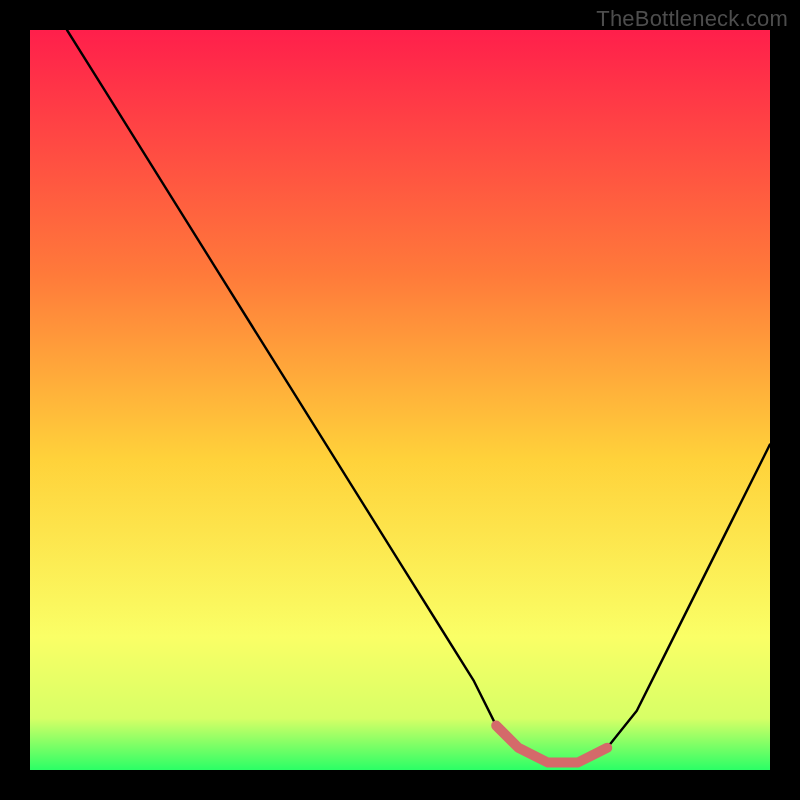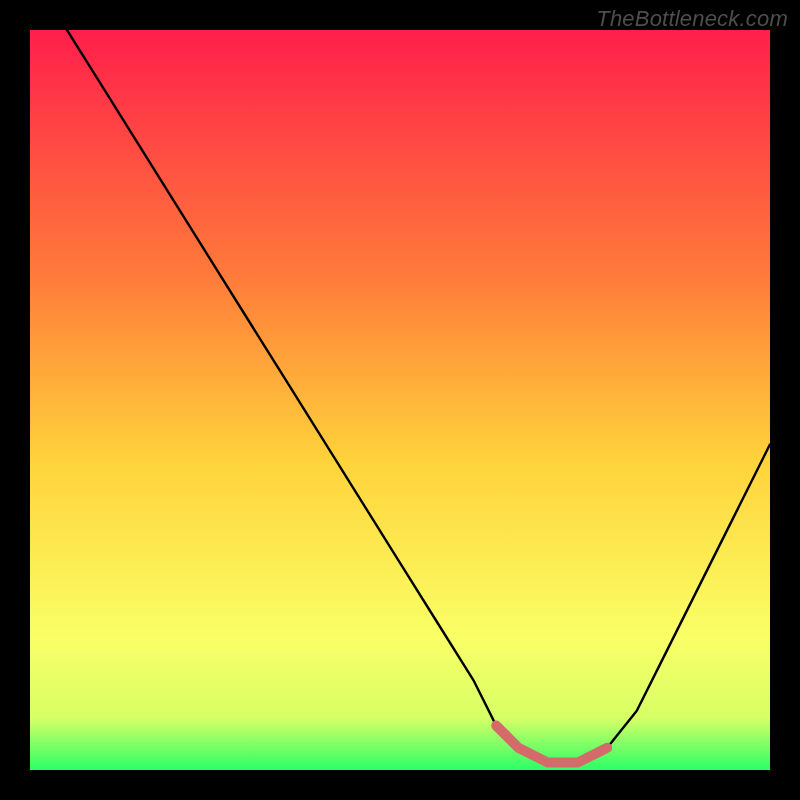--- a/index.html
+++ b/index.html
@@ -26,21 +26,20 @@
     height: 740px;
   }
   .watermark {
     position: absolute;
     top: 6px;
     right: 12px;
     font-family: Arial, Helvetica, sans-serif;
     font-size: 22px;
     color: #4d4d4d;
     letter-spacing: 0.2px;
-    font-style: italic;
   }
 </style>
 </head>
 <body>
 
 <div class="frame">
   <svg class="plot" viewBox="0 0 740 740" preserveAspectRatio="none">
     <defs>
       <linearGradient id="bg-grad" x1="0" y1="0" x2="0" y2="1">
         <stop id="g0" offset="0%" stop-color="#ff1f4b"></stop>

